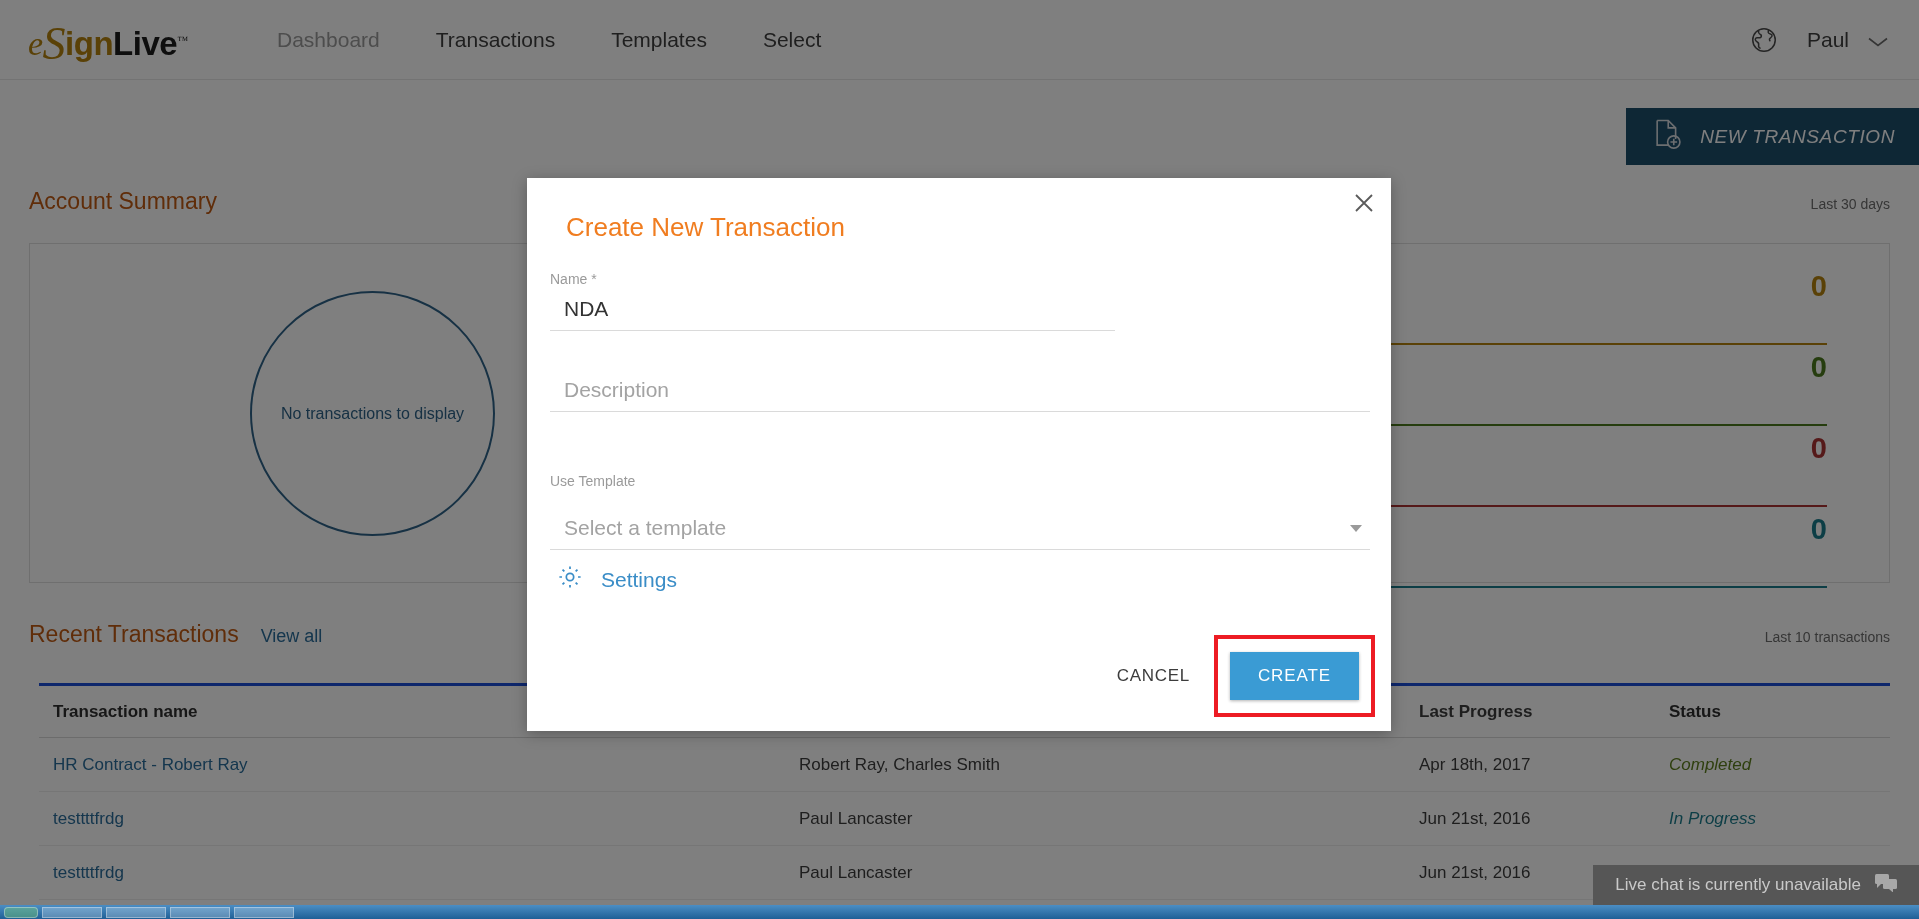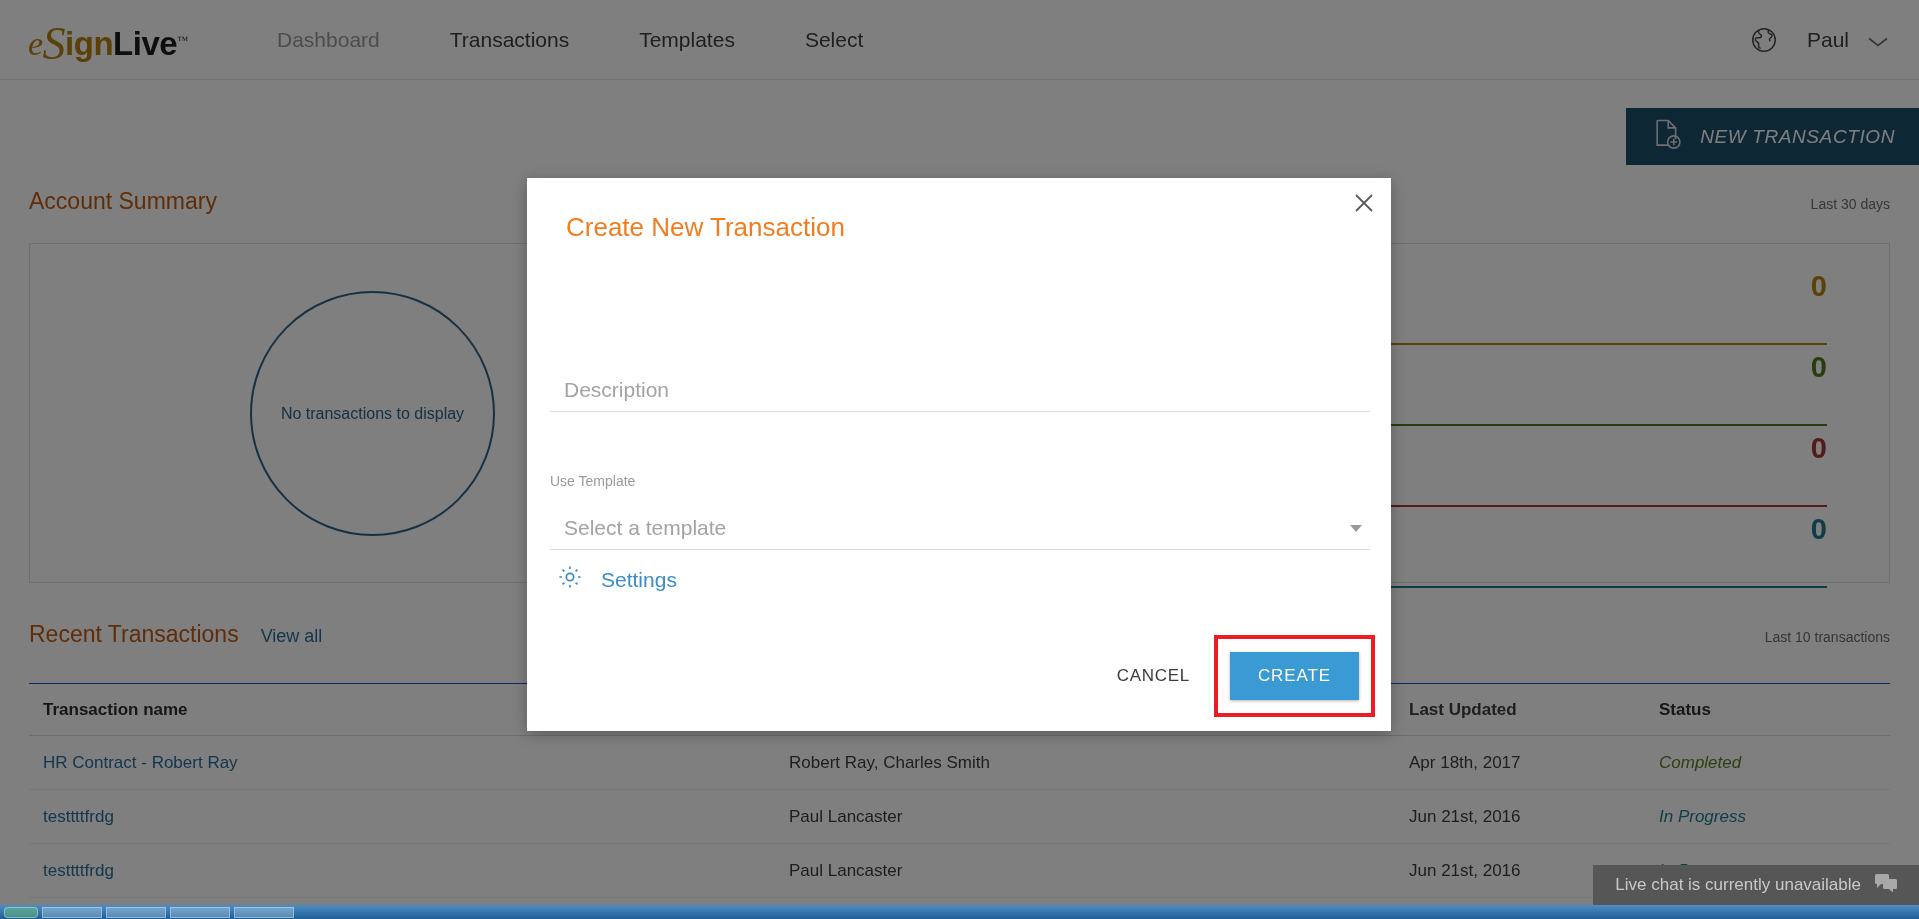--- a/index.html
+++ b/index.html
@@ -36,21 +36,21 @@
   .logo-text {
     font-size: 31px; letter-spacing: -0.5px;
     font-family: "Liberation Serif", serif;
   }
   .logo-e { color: #b5830f; font-size: 34px; font-style: italic; font-weight: 400; }
   .logo-s { color: #b5830f; font-size: 46px; font-style: italic; font-family: "Liberation Serif", serif; position: relative; top: 4px; }
   .logo-ign { color: #b5830f; font-size: 33px; font-weight: 700; font-style: normal; font-family: "Liberation Sans", sans-serif;}
   .logo-live { color: #1c1c1c; font-size: 33px; font-weight: 700; font-family: "Liberation Sans", sans-serif; }
   .logo-tm { color: #1c1c1c; font-size: 11px; vertical-align: super; }
 
-  .navlinks { display: flex; align-items: center; margin-left: 56px; gap: 14px; }
+  .navlinks { display: flex; align-items: center; margin-left: 56px; gap: 0px; }
   .navlink {
     font-size: 21px; color: #3f3f3f; padding: 0 28px;
     text-decoration: none; cursor: pointer; white-space: nowrap;
   }
   .navlink.active { color: #9a9a9a; }
 
   .navright {
     margin-left: auto; margin-right: 30px;
     display: flex; align-items: center; gap: 28px;
   }
@@ -105,22 +105,22 @@
   }
 
   
   #recent-head {
     position: absolute; top: 621px; left: 29px; right: 29px;
     display: flex; align-items: baseline; gap: 22px;
   }
   .viewall { font-size: 18px; color: #2a6d9b; cursor: pointer; text-decoration: none; }
 
   #tx-table {
-    position: absolute; top: 683px; left: 29px; right: 29px;
-    border-top: 1px solid #1d4ed8;
+    position: absolute; top: 683px; left: 39px; right: 29px;
+    border-top: 3px solid #1d4ed8;
   }
   .tx-row {
     display: flex; align-items: center; height: 54px;
     border-bottom: 1px solid #ececec;
     font-size: 17px;
   }
   .tx-row.head { font-weight: 700; color: #2f2f2f; height: 52px; border-bottom: 1px solid #d8d8d8;}
   .c-name { width: 760px; padding-left: 14px; color: #2a6d9b; }
   .tx-row.head .c-name { color: #2f2f2f; }
   .c-people { width: 620px; color: #3d3d3d; }
@@ -290,21 +290,21 @@
   <div id="recent-head">
     <span class="sect-title">Recent Transactions</span>
     <a class="viewall">View all</a>
     <span class="range-label">Last 10 transactions</span>
   </div>
 
   <div id="tx-table">
     <div class="tx-row head">
       <div class="c-name">Transaction name</div>
       <div class="c-people"></div>
-      <div class="c-date">Last Updated</div>
+      <div class="c-date">Last Progress</div>
       <div class="c-status">Status</div>
     </div>
 
     <div class="tx-row">
       <div class="c-name">HR Contract - Robert Ray</div>
       <div class="c-people">Robert Ray, Charles Smith</div>
       <div class="c-date">Apr 18th, 2017</div>
       <div class="c-status" style="color:#5d7e1d">Completed</div>
     </div>
 
@@ -329,20 +329,24 @@
 <div id="modal">
 
   <div id="modal-close">
     <svg width="22" height="22" viewBox="0 0 22 22" fill="none" stroke="#5a5a5a" stroke-width="1.8">
       <path d="M3 3 L19 19 M19 3 L3 19"></path>
     </svg>
   </div>
 
   <div id="modal-title">Create New Transaction</div>
 
+  <div class="field" id="f-name">
+    <div class="field-label">Name *</div>
+    <input class="field-input" value="NDA" style="">
+  </div>
 
   <div class="field" id="f-desc">
     <input class="field-input" placeholder="Description" style="">
   </div>
 
   <div class="field" id="f-tpl">
     <div class="field-label">Use Template</div>
     <div class="select-wrap">
       <input class="field-input" placeholder="Select a template" style="">
       <span class="caret"></span>

